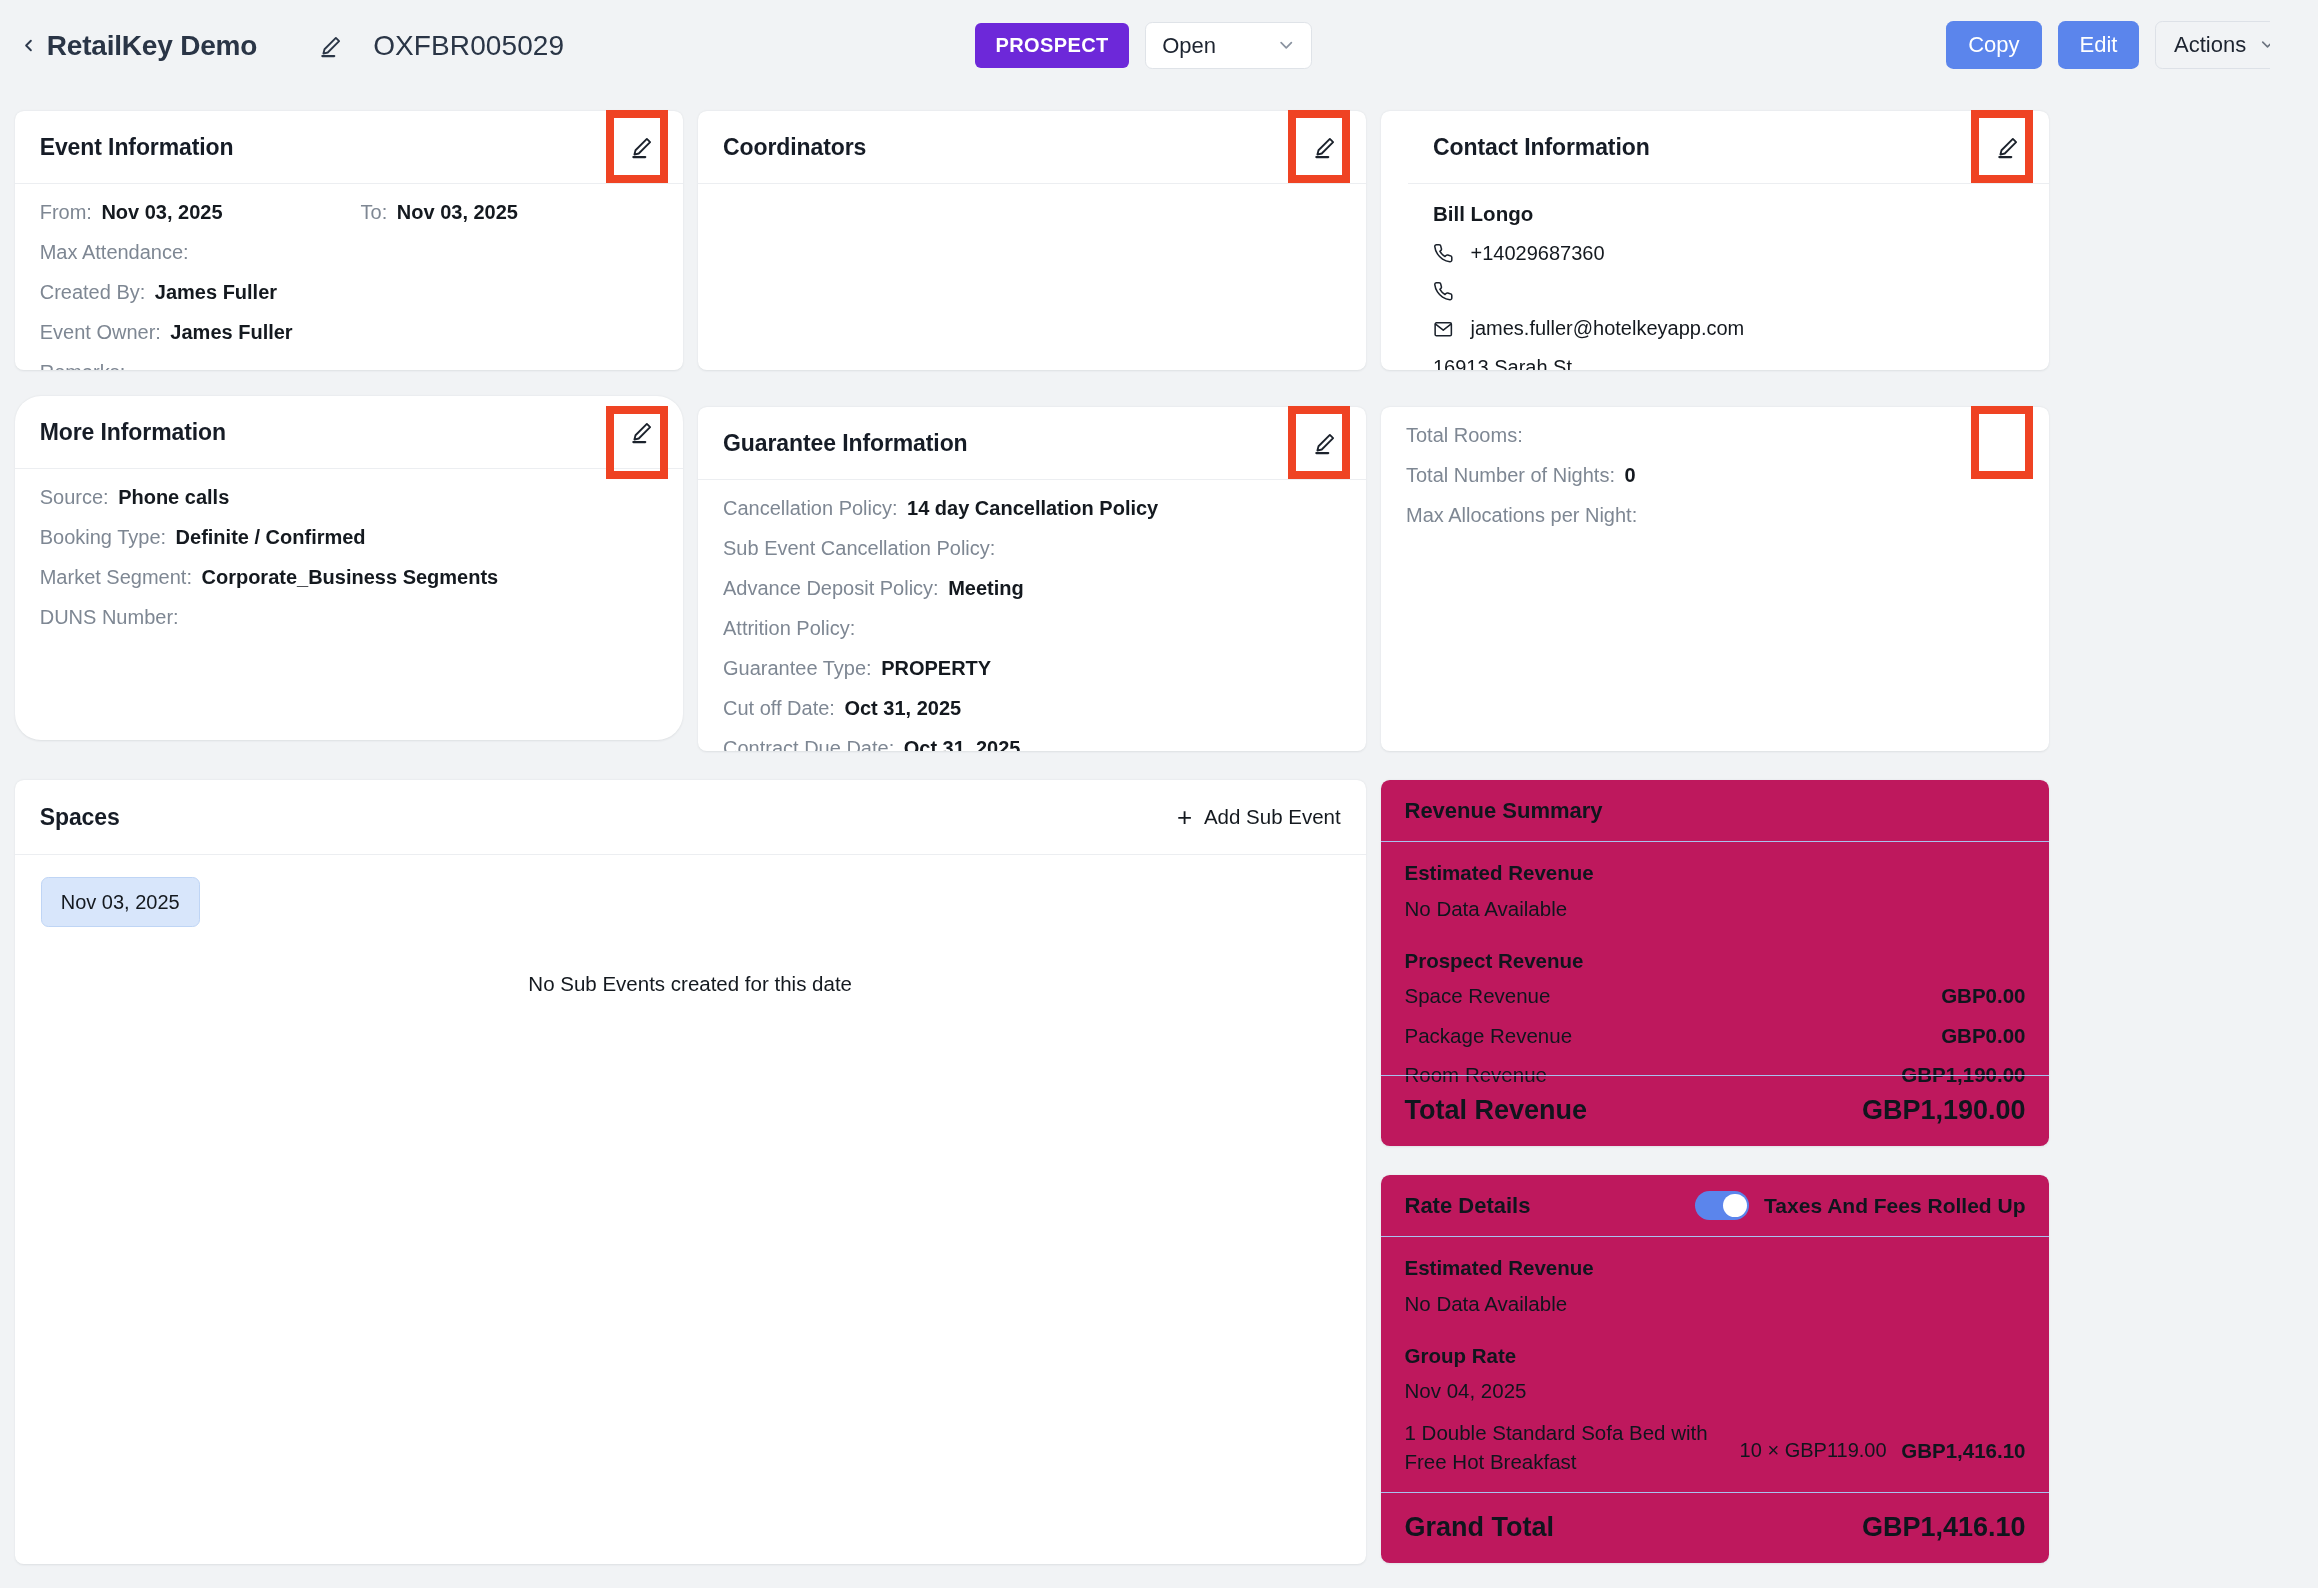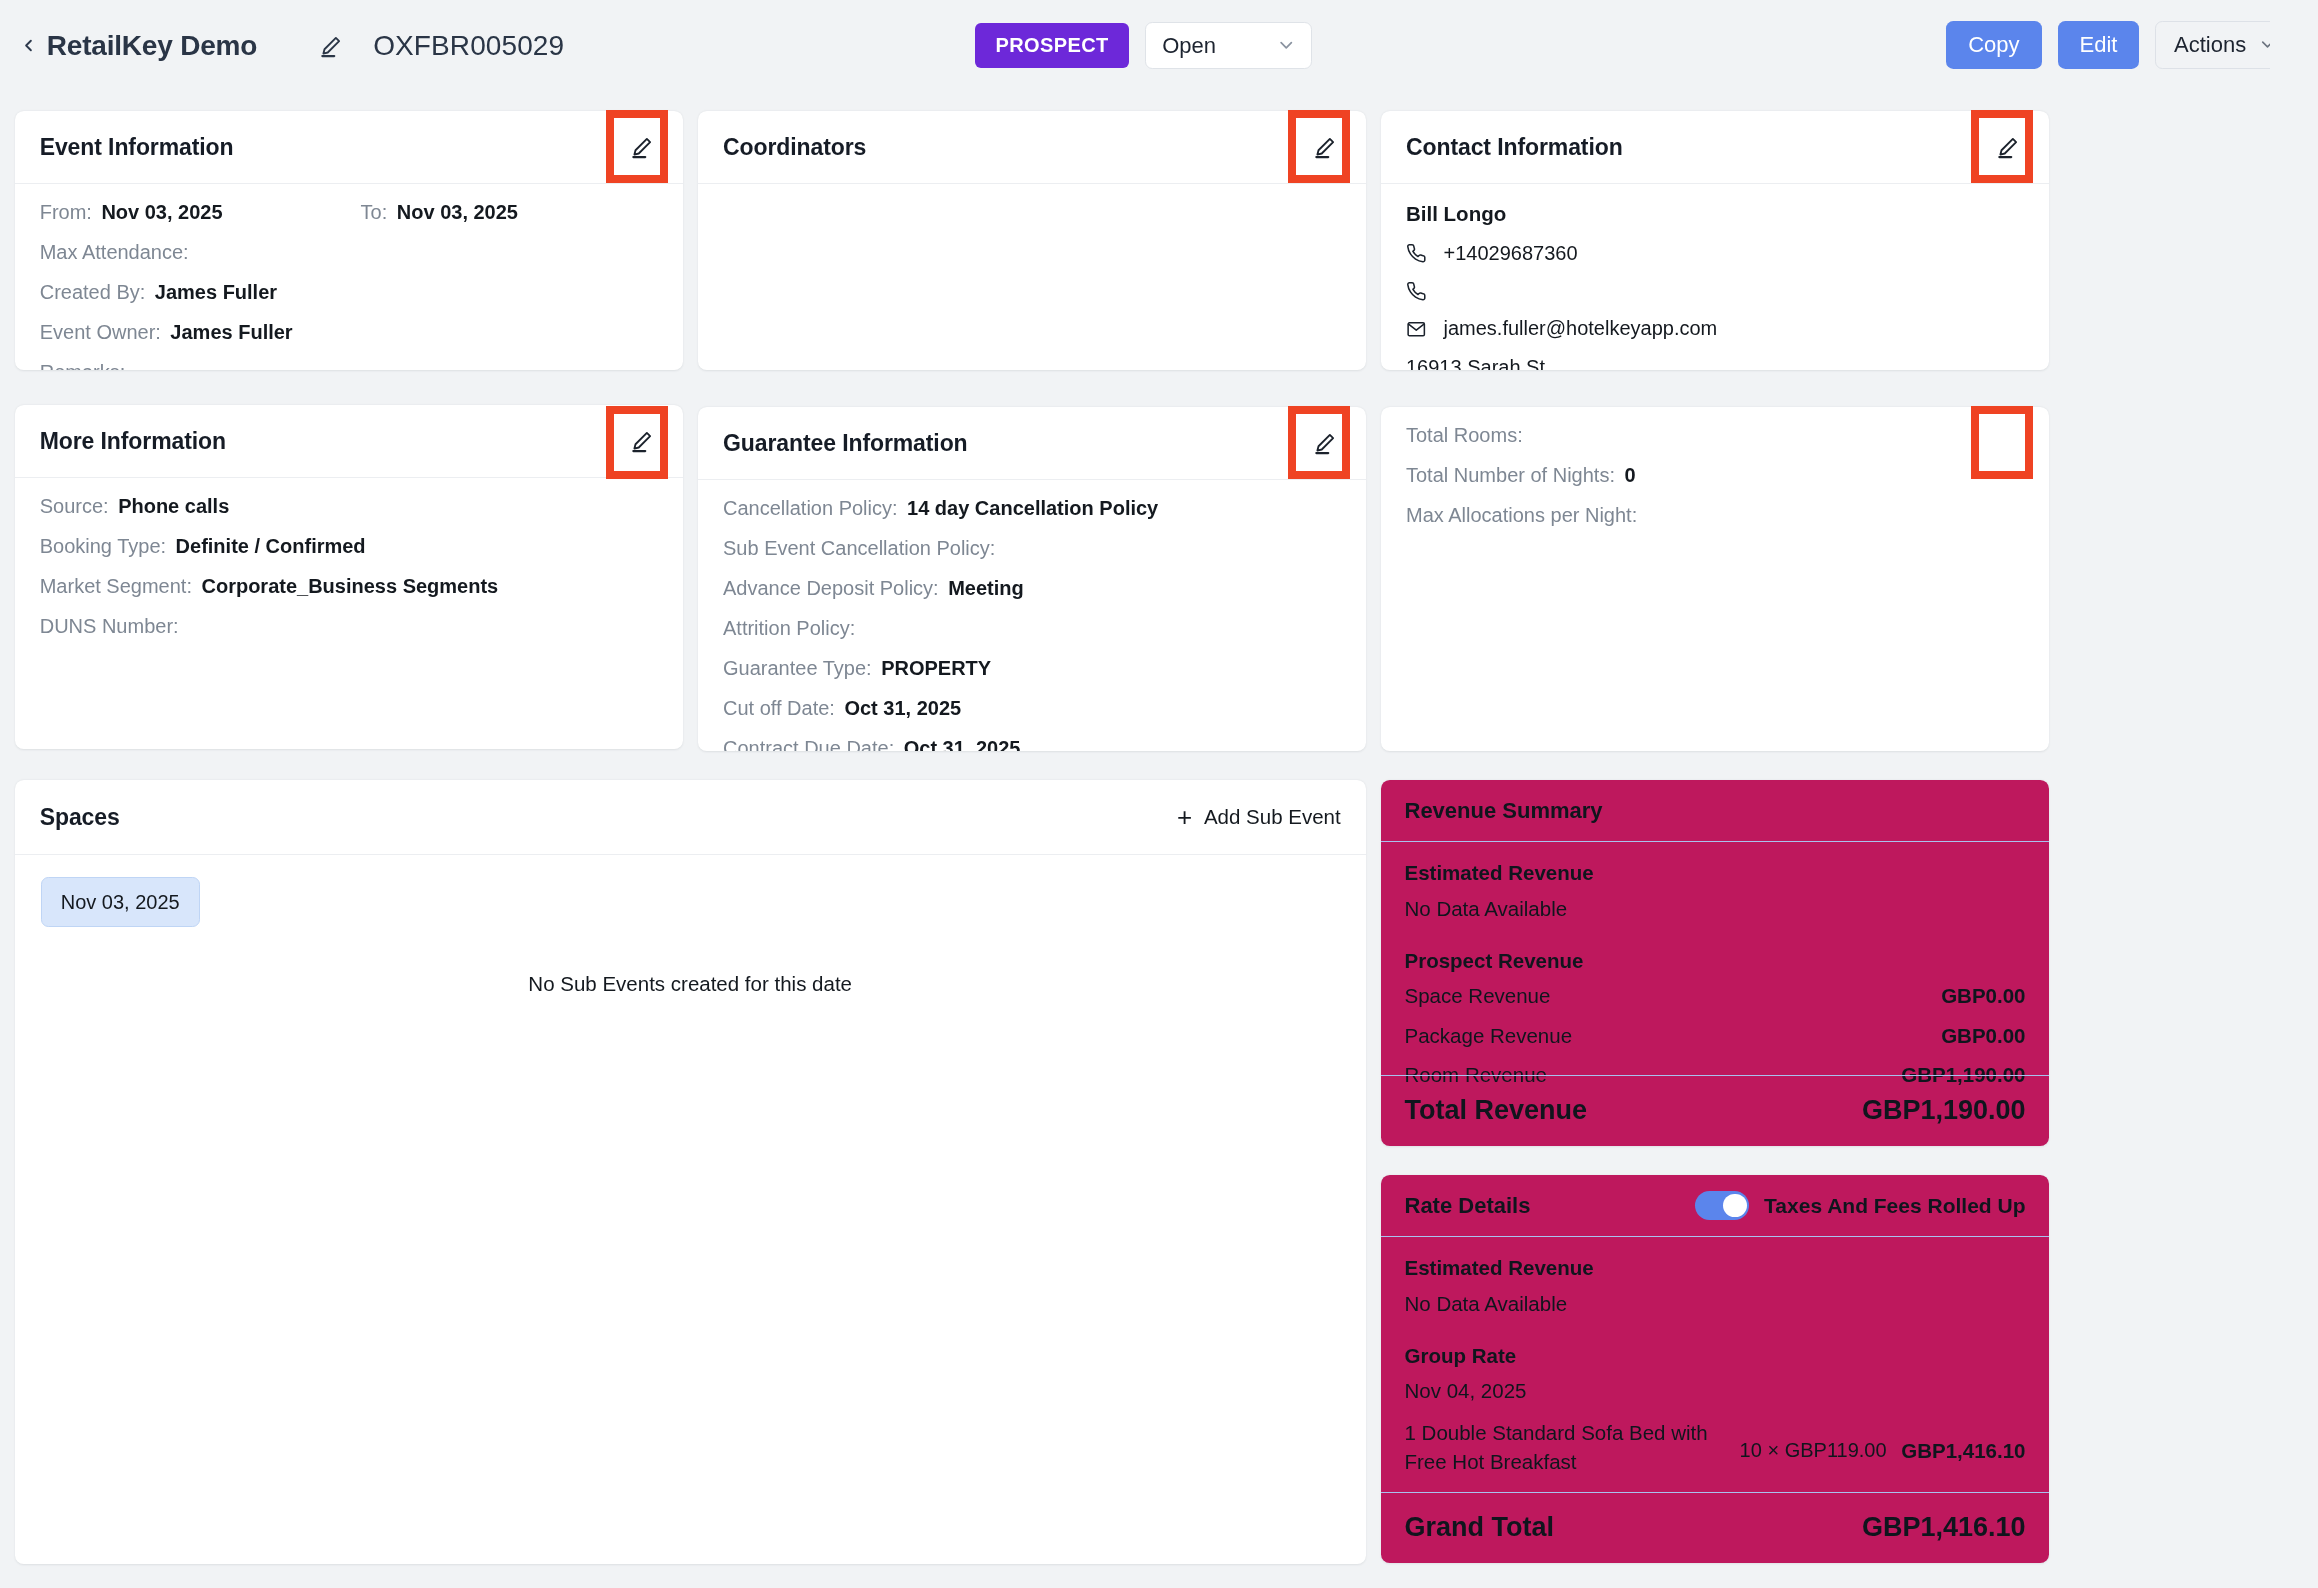--- a/index.html
+++ b/index.html
@@ -252,21 +252,21 @@
         <svg width="26" height="26" viewBox="0 0 24 24" fill="none" stroke="currentColor" stroke-width="1.7" stroke-linecap="round" stroke-linejoin="round">
             <path d="M16.5 4.5l3 3L9 18l-4 1 1-4z"></path>
             <line x1="4" y1="21.3" x2="15" y2="21.3" stroke-width="2"></line>
           </svg>
       </span>
     </div>
     <div class="card-body"></div>
   </div>
   <div class="hl-ring" style="left:1288px; top:110px; width:62px; height:73px;"></div>
 
-  <div class="card" style="left:1381px; top:111px; width:668px; height:259px;">
+  <div class="card" style="left:1381px; top:111px; width:668px; height:259px;padding-left:27px;">
     <div class="card-head">
       <span class="card-title">Contact Information</span>
       <span class="edit-btn">
         <svg width="26" height="26" viewBox="0 0 24 24" fill="none" stroke="currentColor" stroke-width="1.7" stroke-linecap="round" stroke-linejoin="round">
             <path d="M16.5 4.5l3 3L9 18l-4 1 1-4z"></path>
             <line x1="4" y1="21.3" x2="15" y2="21.3" stroke-width="2"></line>
           </svg>
       </span>
     </div>
     <div class="card-body">
@@ -295,21 +295,21 @@
             </svg>
         </span>
         <span>james.fuller@hotelkeyapp.com</span>
       </div>
       <div class="caddr">16913 Sarah St</div>
 
     </div>
   </div>
   <div class="hl-ring" style="left:1971px; top:110px; width:62px; height:73px;"></div>
 
-  <div class="card" style="left:14.7px; top:405px; width:668px; height:344px;">
+  <div class="card" style="left:14.7px; top:396px; width:668px; height:344px;border-radius:26px;">
     <div class="card-head">
       <span class="card-title">More Information</span>
       <span class="edit-btn">
         <svg width="26" height="26" viewBox="0 0 24 24" fill="none" stroke="currentColor" stroke-width="1.7" stroke-linecap="round" stroke-linejoin="round">
             <path d="M16.5 4.5l3 3L9 18l-4 1 1-4z"></path>
             <line x1="4" y1="21.3" x2="15" y2="21.3" stroke-width="2"></line>
           </svg>
       </span>
     </div>
     <div class="card-body">

